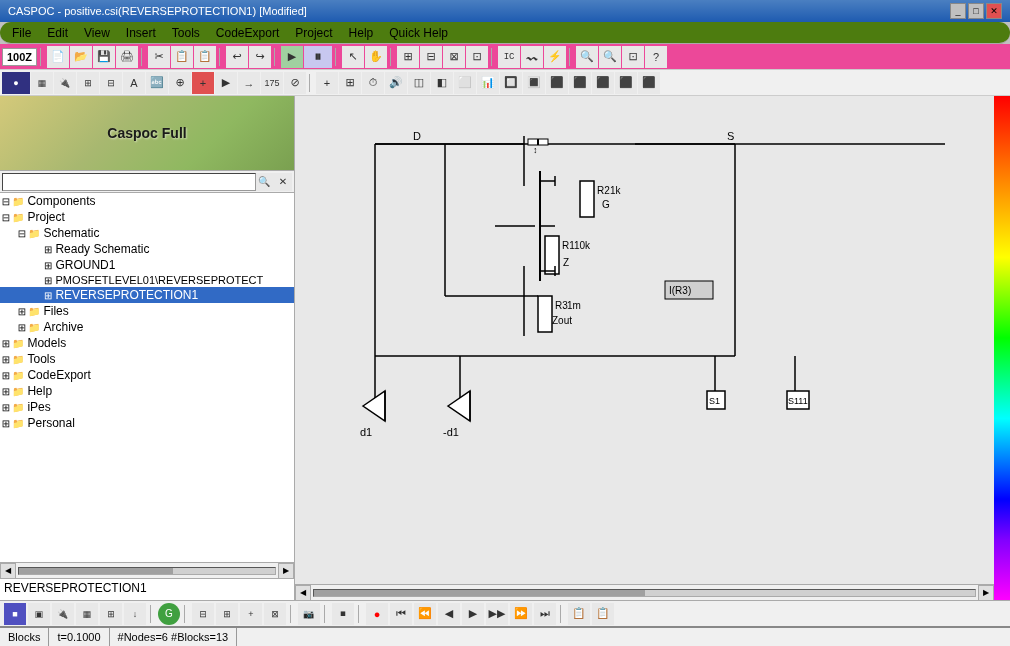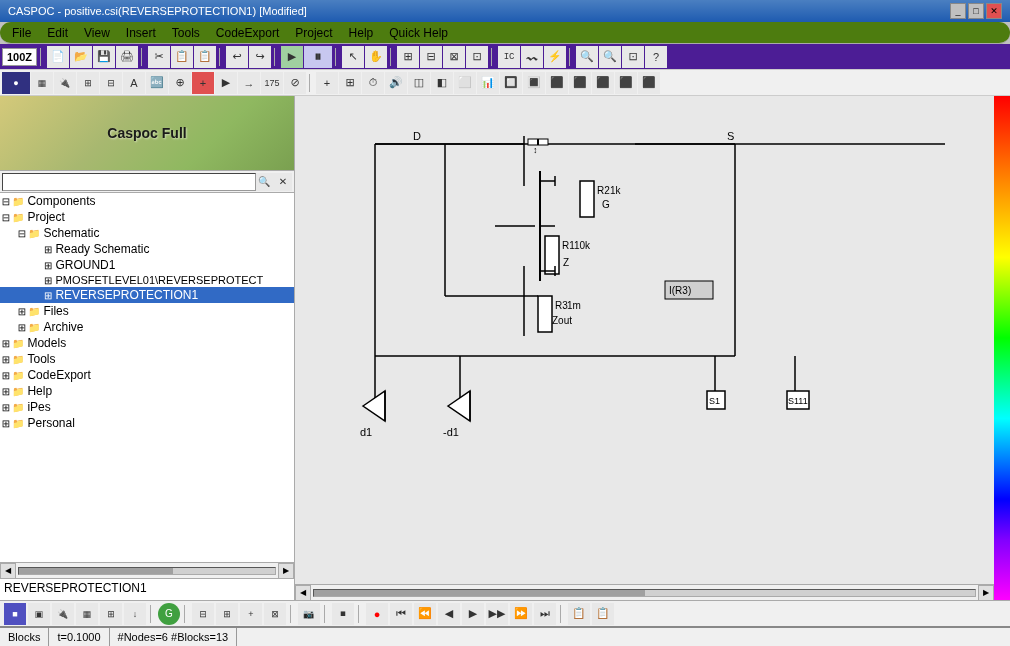--- a/index.html
+++ b/index.html
@@ -37,21 +37,21 @@
       border-radius: 11px;
     }
     .menu-item {
       padding: 2px 8px;
       cursor: pointer;
       font-size: 12px;
     }
 
     
     .toolbar {
-      background: #4c1d95;
+      background: #ec4899;
       height: 26px;
       display: flex;
       align-items: center;
       border-bottom: 1px solid #ccc;
       padding: 0 2px;
       gap: 1px;
     }
     .toolbar2 {
       background: #f0f0f0;
       height: 26px;

